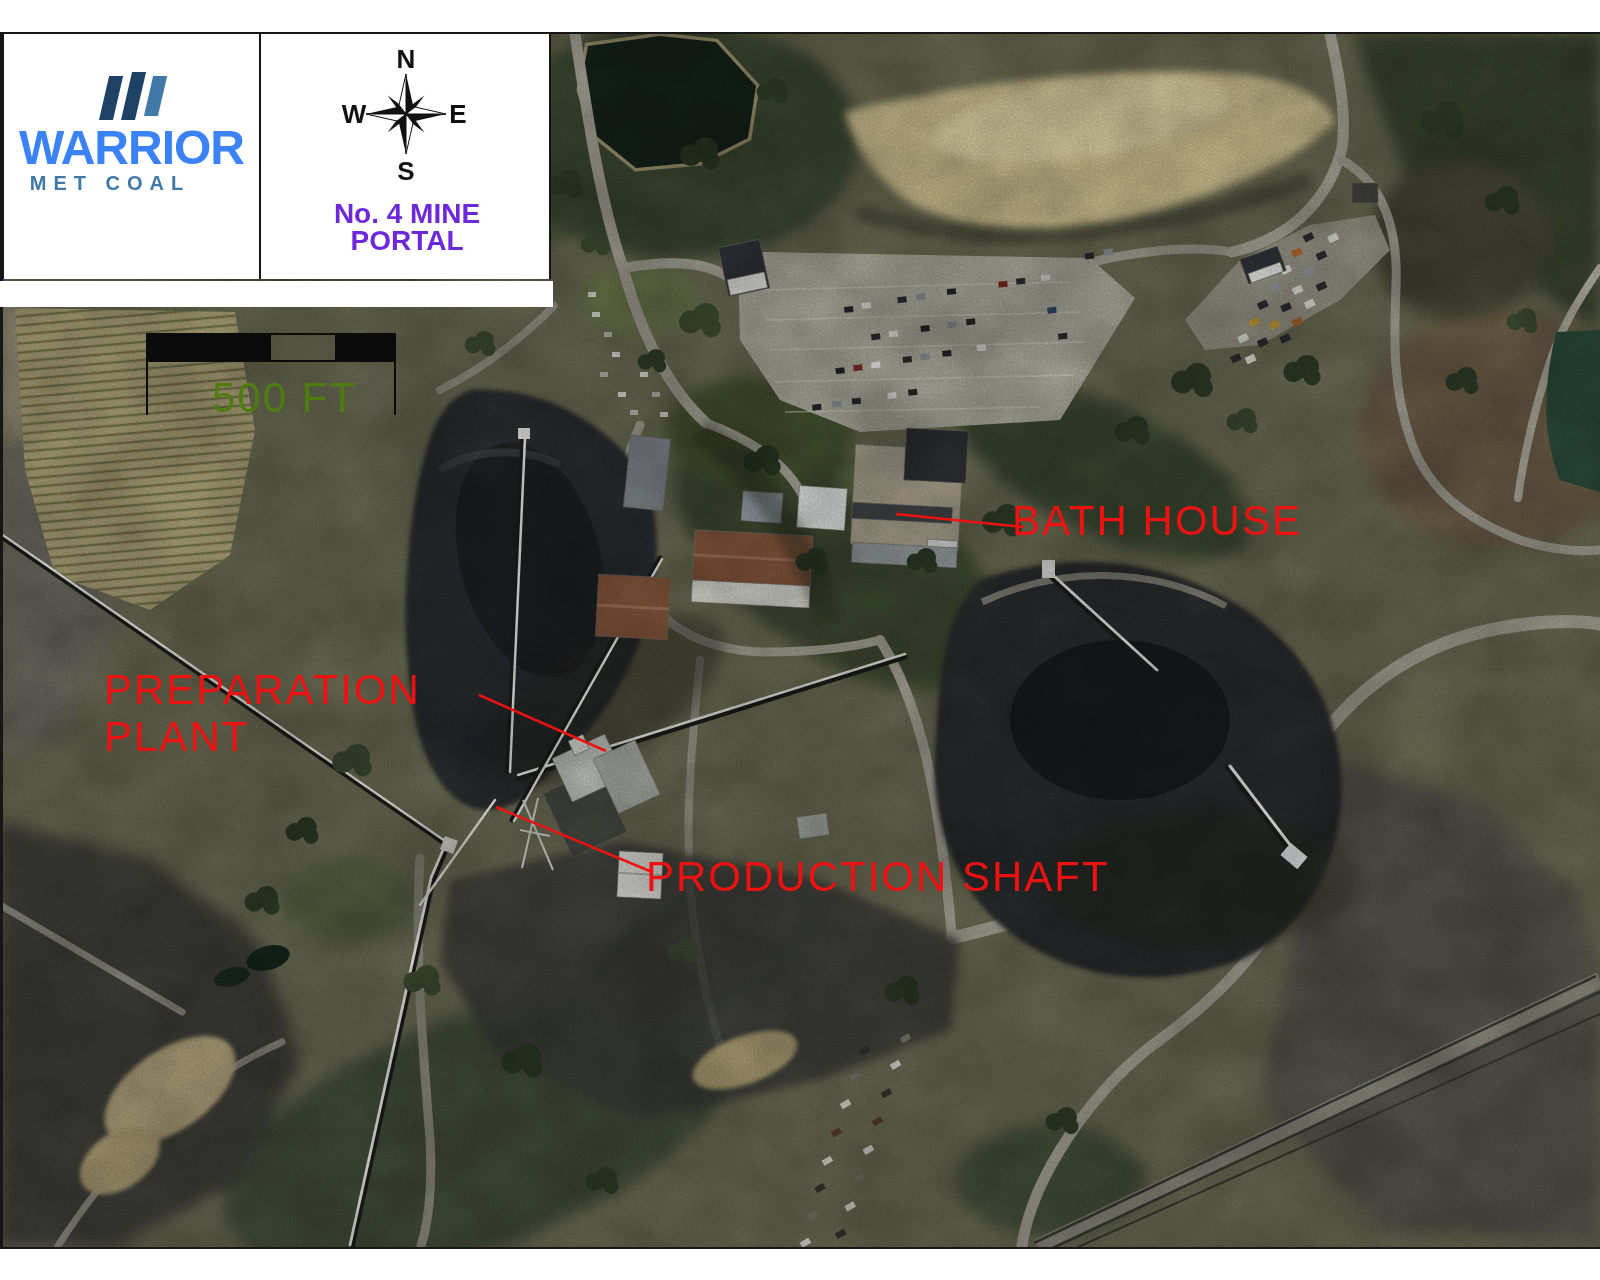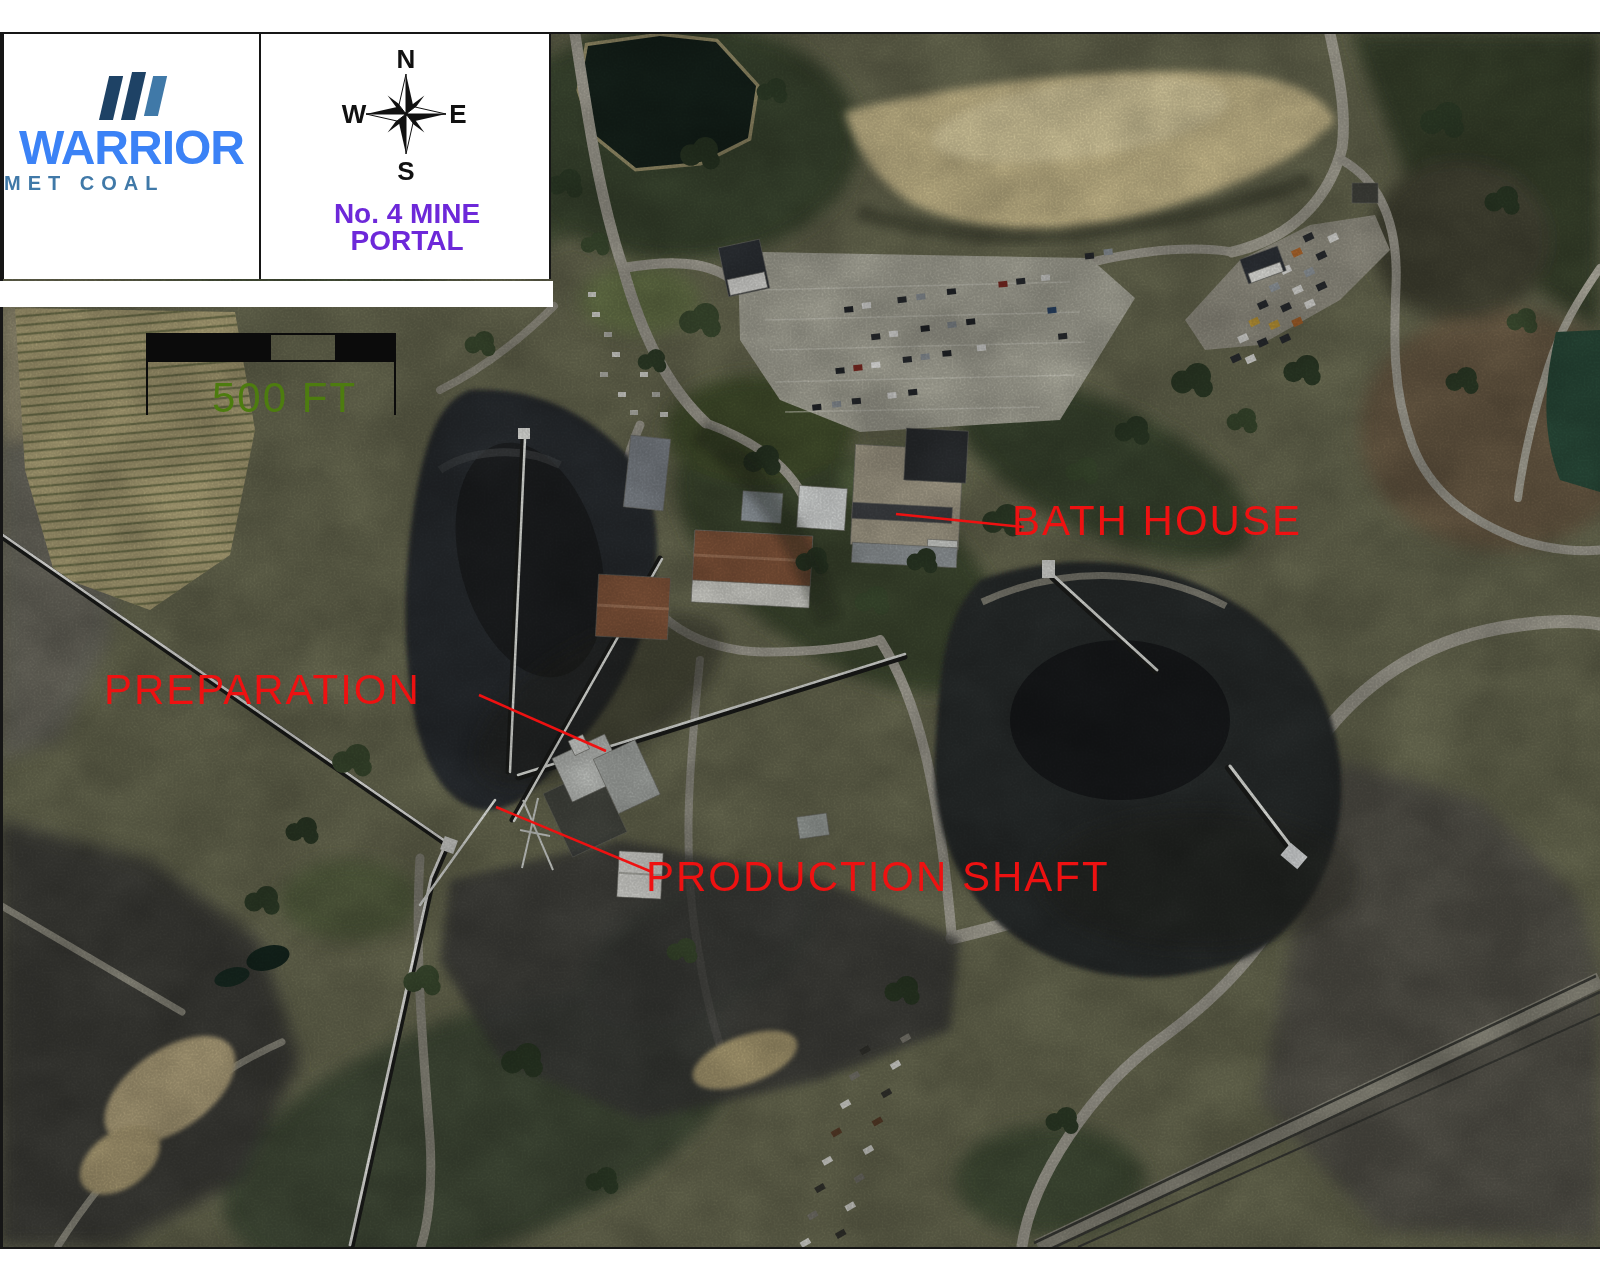--- a/index.html
+++ b/index.html
@@ -13,21 +13,21 @@
   .rule{position:absolute;background:#161616;}
   .legend-box{position:absolute;left:2px;top:34px;width:549px;height:245px;background:#fff;
               border-left:2px solid #161616;border-right:2px solid #161616;}
   .legend-divider{position:absolute;left:255px;top:0;width:2px;height:245px;background:#161616;}
   .legend-substrip{position:absolute;left:0;top:281px;width:553px;height:26px;background:#fff;}
   
   .logo-cell{position:absolute;left:0;top:0;width:255px;height:245px;}
   .logo-stripes{position:absolute;left:63px;top:34px;}
   .logo-word{position:absolute;left:0;top:86px;width:255px;text-align:center;
              font-size:48px;font-weight:800;letter-spacing:-1px;color:#3b82f6;}
-  .logo-sub{position:absolute;left:0;top:138px;width:212px;text-align:left;
+  .logo-sub{position:absolute;left:0;top:138px;width:212px;text-align:center;
             font-size:20px;font-weight:700;letter-spacing:7px;color:#4079a8;}
   
   .compass-cell{position:absolute;left:257px;top:0;width:292px;height:245px;}
   .compass-svg{position:absolute;left:60px;top:4px;}
   .map-title{position:absolute;left:0;width:292px;text-align:center;
              font-size:28px;font-weight:700;color:#6d28d9;}
   .map-title.l1{top:164px;}
   .map-title.l2{top:191px;}
   
   .scalebar{position:absolute;left:146px;top:333px;width:250px;height:29px;border:2px solid #0b0b0b;}
@@ -386,20 +386,21 @@
 
   <svg class="leaders" viewBox="0 0 1600 1280">
     <line x1="896" y1="514" x2="1024" y2="527" stroke="#ee1111" stroke-width="2.5"></line>
     <line x1="479" y1="695" x2="606" y2="751" stroke="#ee1111" stroke-width="2.5"></line>
     <line x1="496" y1="807" x2="652" y2="872" stroke="#ee1111" stroke-width="2.5"></line>
   </svg>
 
   <div class="anno anno-bath">BATH HOUSE</div>
   <div class="anno anno-prep">
     <span style="display:block">PREPARATION</span>
+    <span style="display:block">PLANT</span>
   </div>
   <div class="anno anno-prod">PRODUCTION SHAFT</div>
 
   <div class="margin-top"></div>
   <div class="rule" style="left:0;top:32px;width:1600px;height:2px;"></div>
   <div class="rule" style="left:0;top:1247px;width:1600px;height:2px;"></div>
   <div class="margin-bottom"></div>
 
   <div class="legend-box">
 

